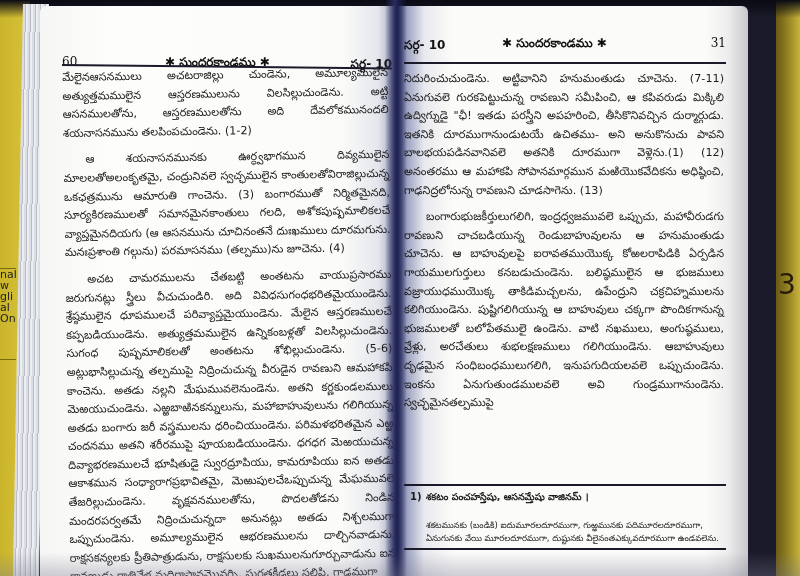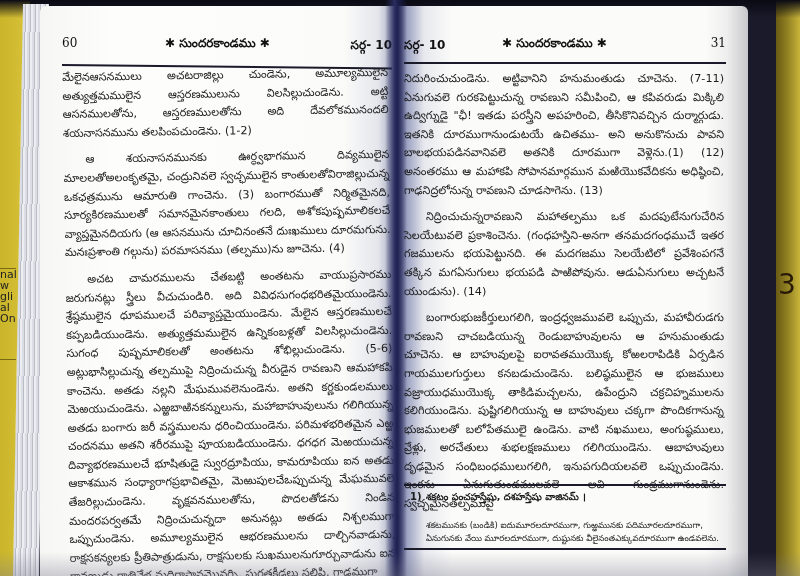--- a/index.html
+++ b/index.html
@@ -44,21 +44,21 @@
   .page.right { left:396px; width:352px; border-radius:0 6px 0 0;
     background:linear-gradient(90deg,#4a5080 0%,#9aa0c0 3%,#e8e9ee 8%,#fbfbf9 16%,#fbfbf9 88%,#eeeeee 94%,#c8c8cc 100%); }
   .gutter {
     position:absolute; left:385px; top:0; width:22px; height:576px;
     background:linear-gradient(90deg,rgba(60,60,110,0),#2a2d60 45%,#1e2050 55%,rgba(60,60,110,0));
   }
   .header {
     position:absolute; top:30px; height:20px;
     font-family:"DejaVu Sans", sans-serif; font-size:12px; color:#111;
   }
-  .left .header { left:22px; width:330px; }
+  .left .header { left:22px; width:330px;margin-top:19px; }
   .right .header { left:8px; width:330px; }
   .header .pageno { position:absolute; top:0; font-family:"DejaVu Serif", serif; font-size:12px; }
   .header .title { position:absolute; top:0; font-weight:bold; font-size:12px; }
   .header .sarga { position:absolute; top:2px; font-weight:bold; font-size:12px; }
   .left .pageno { left:0; }
   .left .title { left:103px; }
   .left .sarga { right:0; }
   .right .sarga { left:0; }
   .right .title { left:98px; }
   .right .pageno { right:8px; }
@@ -127,25 +127,24 @@
 
 <div class="page right">
   <div class="header">
     <span class="sarga">సర్గ- 10</span>
     <span class="title">✱ సుందరకాండము ✱</span>
     <span class="pageno">31</span>
   </div>
   <div class="rule"></div>
   <div class="body-text">
     <p>నిదురించుచుండెను. అట్టివానిని హనుమంతుడు చూచెను. (7-11) ఏనుగువలె గురకపెట్టుచున్న రావణుని సమీపించి, ఆ కపివరుడు మిక్కిలి ఉద్విగ్నుడై "ఛీ! ఇతడు పరస్త్రీని అపహరించి, తీసికొనివచ్చిన దుర్మార్గుడు. ఇతనికి దూరముగానుండుటయే ఉచితము- అని అనుకొనుచు పావని బాలభయపడినవానివలె అతనికి దూరముగా వెళ్లెను.(1) (12) అనంతరము ఆ మహాకపి సోపానమార్గమున మఱియొకవేదికను అధిష్ఠించి, గాఢనిద్రలోనున్న రావణుని చూడసాగెను. (13)</p>
-    <p class="ind">నిద్రించుచున్నరావణుని మహాతల్పము ఒక మదపుటేనుగుచేరిన సెలయేటువలె ప్రకాశించెను. (గంధహస్తిని-అనగా తనమదగంధముచే ఇతర గజములను భయపెట్టునది. ఈ మదగజము సెలయేటిలో ప్రవేశింపగనే తక్కిన మగఏనుగులు భయపడి పాఱిపోవును. ఆడుఏనుగులు అచ్చటనే యుండును). (14)</p>
     <p class="ind">బంగారుభుజకీర్తులుగలిగి, ఇంద్రధ్వజమువలె ఒప్పుచు, మహావీరుడగు రావణుని చాచబడియున్న రెండుబాహువులను ఆ హనుమంతుడు చూచెను. ఆ బాహువులపై ఐరావతముయొక్క కోఱలరాపిడికి ఏర్పడిన గాయములగుర్తులు కనబడుచుండెను. బలిష్ఠములైన ఆ భుజములు వజ్రాయుధముయొక్క తాకిడిమచ్చలను, ఉపేంద్రుని చక్రచిహ్నములను కలిగియుండెను. పుష్టిగలిగియున్న ఆ బాహువులు చక్కగా పొందికగానున్న భుజములతో బలోపేతములై ఉండెను. వాటి నఖములు, అంగుష్ఠములు, వ్రేళ్లు, అరచేతులు శుభలక్షణములు గలిగియుండెను. ఆబాహువులు దృఢమైన సంధిబంధములుగలిగి, ఇనుపగుదియలవలె ఒప్పుచుండెను. ఇంకను ఏనుగుతుండములవలె అవి గుండ్రముగానుండెను. స్వచ్ఛమైనతల్పముపై</p>
   </div>
   <div class="footnote-box">
     <span class="num">1)</span>
-    <span class="l1">శకటం పంచహస్తేషు, దశహస్తేషు వాజినమ్ ।</span>
+    <span class="l1">శకటం పంచహస్తేషు, ఆసనమ్తేషు వాజినమ్ ।</span>
     <span class="l3">శకటమునకు (బండికి) ఐదుమూరలదూరముగా, గుఱ్ఱమునకు పదిమూరలదూరముగా,</span>
     <span class="l4">ఏనుగునకు వేయి మూరలదూరముగా, దుష్టునకు వీలైనంతఎక్కువదూరముగా ఉండవలెను.</span>
   </div>
 </div>
 
 <div class="gutter"></div>
 <div class="bottom-shadow"></div>
 
 </body></html>

